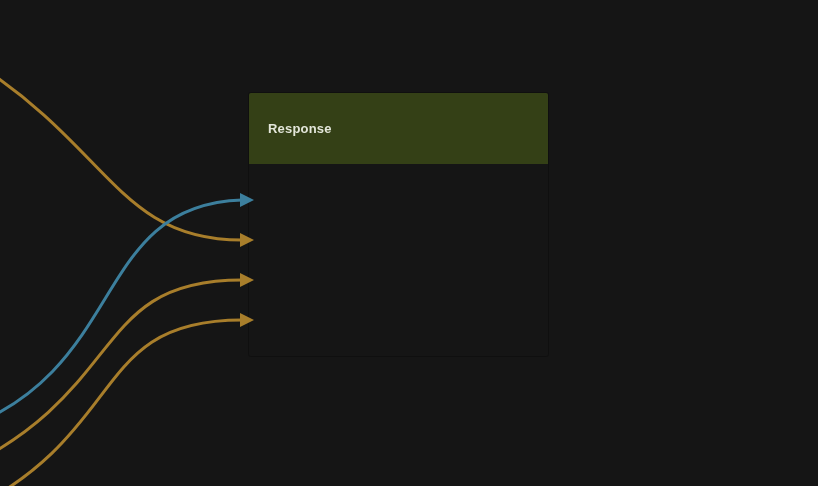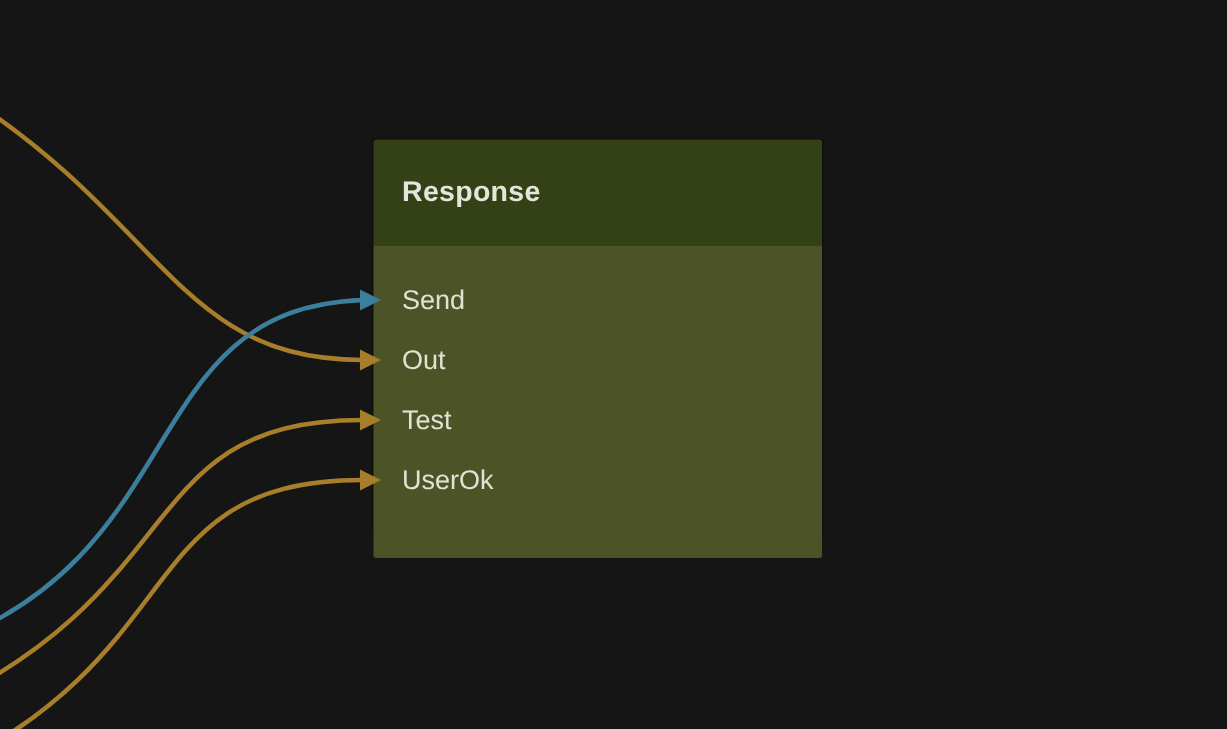--- a/index.html
+++ b/index.html
@@ -28,21 +28,21 @@
   }
   .node-header {
     height: 71px;
     display: flex;
     align-items: center;
     padding-left: 19px;
     box-sizing: border-box;
     border-radius: 2px 2px 0 0;
   }
   .node-title {
-    font-size: 19px;
+    font-size: 13px;
     font-weight: 700;
     letter-spacing: 0.2px;
   }
   .node-body {
     height: 192px;
     padding-top: 16px;
     box-sizing: content-box;
     border-radius: 0 0 2px 2px;
   }
   .port-row {
@@ -70,34 +70,20 @@
 </style>
 </head>
 <body>
 
 <div class="canvas" style="background: rgb(21, 21, 21);">
 
   <div class="node">
     <div class="node-header" style="background: rgb(52, 64, 22);">
       <span class="node-title" style="color: rgb(227, 230, 218);">Response</span>
     </div>
-    <div class="node-body" style="background: rgb(76, 84, 39);">
-      <div class="port-row">
-        <span class="port-label" style="color: rgb(223, 227, 212);">Send</span>
-      </div>
-      <div class="port-row">
-        <span class="port-label" style="color: rgb(223, 227, 212);">Out</span>
-      </div>
-      <div class="port-row">
-        <span class="port-label" style="color: rgb(223, 227, 212);">Test</span>
-      </div>
-      <div class="port-row">
-        <span class="port-label" style="color: rgb(223, 227, 212);">UserOk</span>
-      </div>
-    </div>
   </div>
 
   <svg class="edges-layer" viewBox="0 0 818 486" xmlns="http://www.w3.org/2000/svg">
       <path d="M -20,66 C 110,150 120,240 242,240" stroke="#A87E2B" stroke-width="3" fill="none" stroke-linecap="round"></path>
       <polygon points="240,233 254,240 240,247" fill="#A87E2B"></polygon>
       <path d="M -40,470 C 130,390 90,280 242,280" stroke="#A87E2B" stroke-width="3" fill="none" stroke-linecap="round"></path>
       <polygon points="240,273 254,280 240,287" fill="#A87E2B"></polygon>
       <path d="M -30,510 C 130,430 90,320 242,320" stroke="#A87E2B" stroke-width="3" fill="none" stroke-linecap="round"></path>
       <polygon points="240,313 254,320 240,327" fill="#A87E2B"></polygon>
       <path d="M -40,430 C 130,370 90,205 242,200" stroke="#3C7F9D" stroke-width="3" fill="none" stroke-linecap="round"></path>

